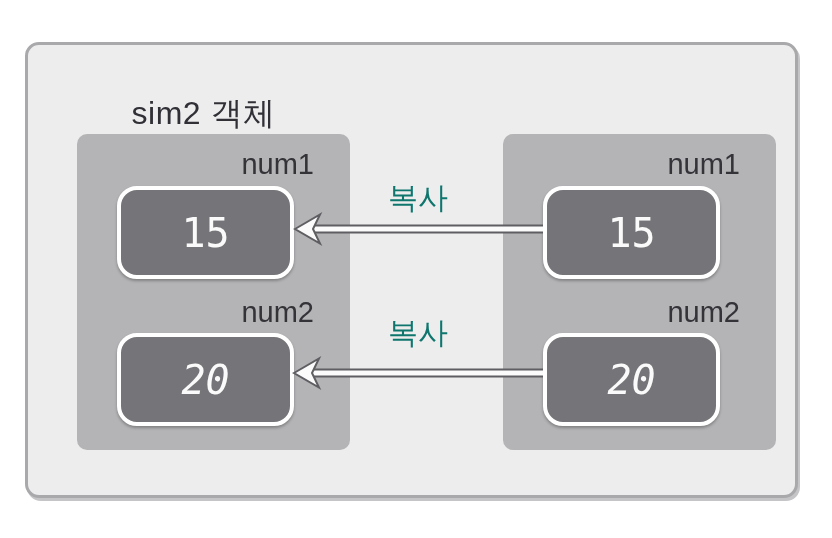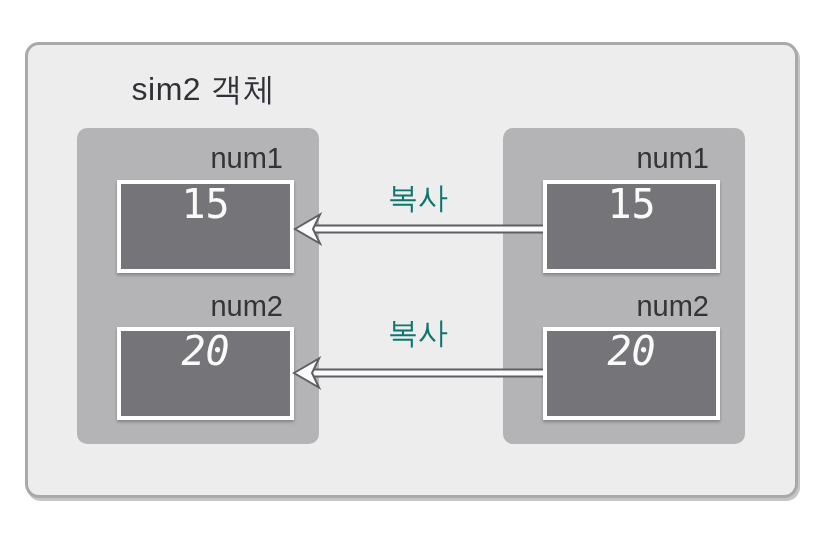--- a/index.html
+++ b/index.html
@@ -11,41 +11,41 @@
   .panel{
     position:absolute;left:25px;top:42px;width:767px;height:450px;
     background:#ededee;border:3px solid #a9a9ac;border-radius:14px;
     box-shadow:2px 3px 0 rgba(150,150,154,.55);
   }
   
   .obj-title{
     position:absolute;top:72px;width:253px;text-align:center;
     font-size:32px;line-height:1.1;color:#303036;letter-spacing:.5px;white-space:nowrap;
   }
-  .obj-title.left{left:77px;}
+  .obj-title.left{left:77px;margin-top:24px;}
   .obj-title.right{left:503px;}
   
   .obj-box{
-    position:absolute;top:128px;width:222px;height:316px;
-    background:#b4b4b6;border-radius:10px;padding-left:20px;
+    position:absolute;top:134px;width:273px;height:316px;
+    background:#b4b4b6;border-radius:10px;
   }
   .obj-box.left{left:77px;}
   .obj-box.right{left:503px;}
   
   .field-label{
     position:absolute;right:36px;font-size:29px;line-height:1;color:#333338;
   }
   .field-label.f1{top:16px;}
   .field-label.f2{top:164px;}
   
   .value-box{
     position:absolute;left:40px;width:169px;height:85px;
-    background:#757579;border:4px solid #ffffff;border-radius:0;
+    background:#757579;border:4px solid #ffffff;border-radius:20px;
     box-shadow:0 2px 3px rgba(0,0,0,.28);
-    display:flex;align-items:flex-start;justify-content:center;
+    display:flex;align-items:center;justify-content:center;
   }
   .value-box.v1{top:52px;}
   .value-box.v2{top:199px;font-style:italic;}
   .value-text{
     font-family:"DejaVu Sans Mono",monospace;font-size:40px;line-height:1;
     color:#fafafa;
   }
   
   .arrow-label{
     position:absolute;left:348px;width:140px;text-align:center;

